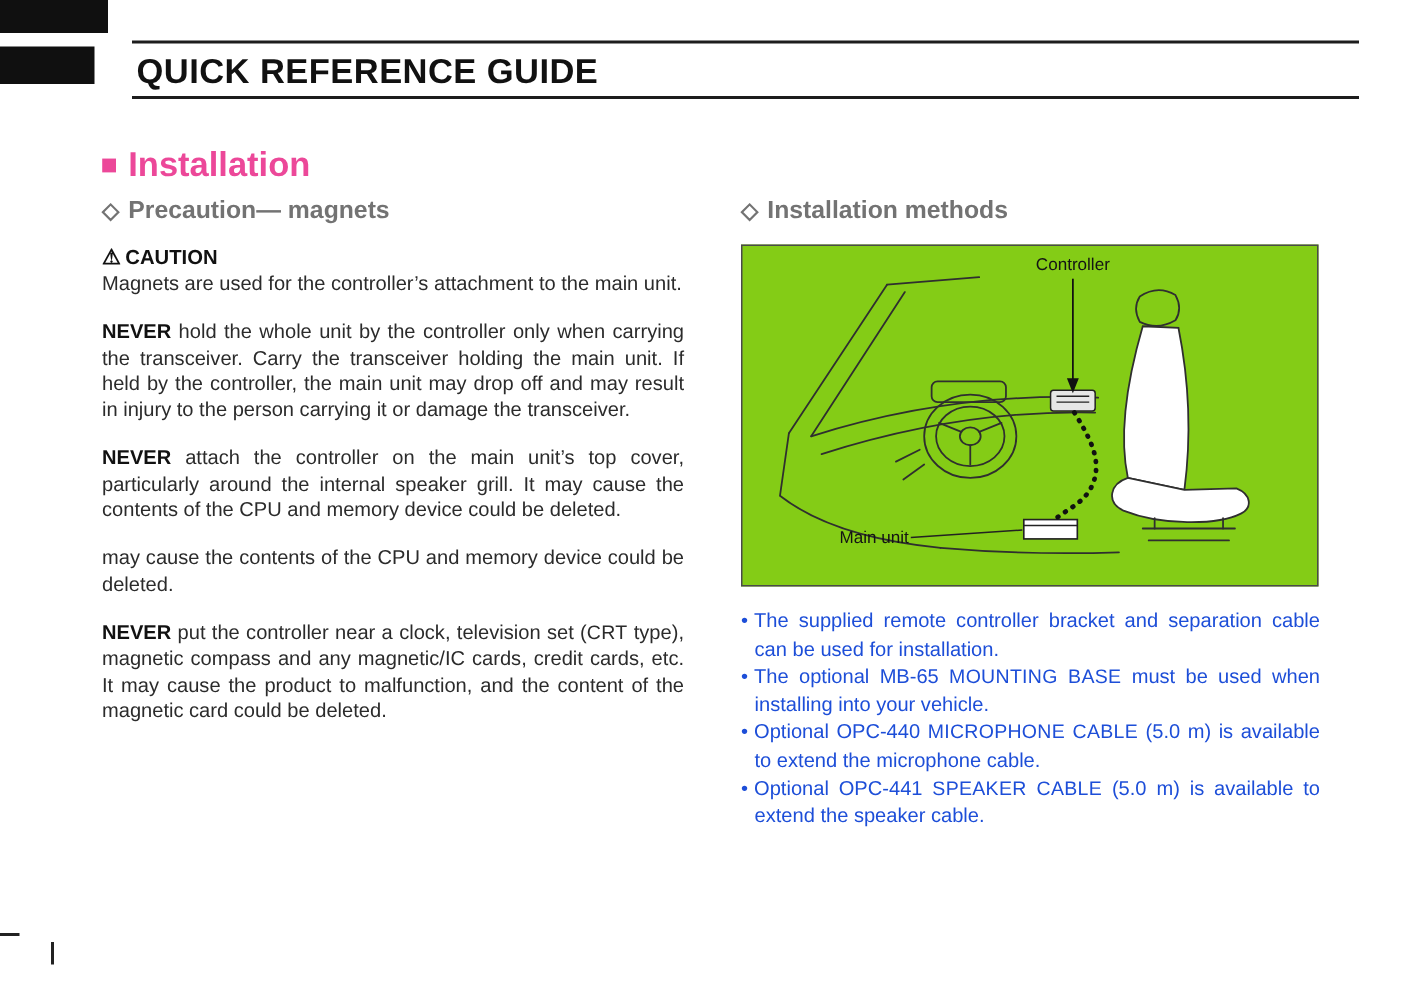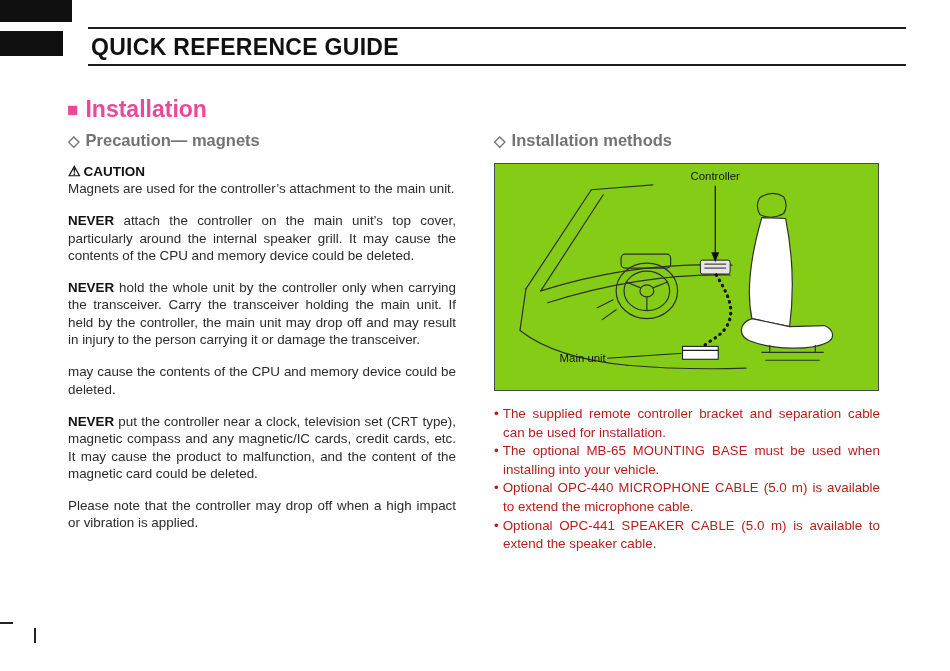--- a/index.html
+++ b/index.html
@@ -53,21 +53,21 @@
   .figure {
     box-sizing: border-box;
     width: 385px; height: 228px;
     border: 1.5px solid #4a4a4a;
     background: #84cc16;
     margin: 0 0 14px 0;
   }
   .figure svg { display: block; width: 100%; height: 100%; }
   .fig-label { font-family: "Liberation Sans", sans-serif; font-size: 11.5px; fill: #141414; }
 
-  .bullets { font-size: 13.4px; line-height: 18.6px; color: #b91c1c; }
+  .bullets { font-size: 13.4px; line-height: 18.6px; color: #1d4ed8; }
   .bullet { padding-left: 9px; text-indent: -9px; text-align: justify; margin: 0; }
   .bullet .dot { margin-right: 4px; }
 
   .footer-line { position: absolute; left: 0; top: 622px; width: 13px; height: 2px; background: #222; }
   .footer-tick { position: absolute; left: 34px; top: 628px; width: 2px; height: 15px; background: #222; }
 </style>
 </head>
 <body>
 
 <div>
@@ -87,29 +87,28 @@
     <h3 class="subheading">
       <span class="diamond">◇</span><span>Precaution— magnets</span>
     </h3>
 
     <div class="caution">
       <span class="warn">⚠</span><span>CAUTION</span>
     </div>
 
     <p class="body"><b></b><span>Magnets are used for the controller’s attachment to the main unit.</span><span class="caps"></span><span></span></p>
 
+    <p class="body"><b>NEVER</b><span> hold the whole unit by the controller only when carrying the transceiver. Carry the transceiver holding the main unit. If held by the controller, the main unit may drop off and may result in injury to the person carrying it or damage the transceiver.</span><span class="caps"></span><span></span></p>
+
     <p class="body"><b>NEVER</b><span> attach the controller on the main unit’s top cover, particularly around the internal speaker grill. It may cause the contents of the CPU and memory device could be deleted.</span><span class="caps"></span><span></span></p>
-
-    <p class="body"><b>NEVER</b><span> hold the whole unit by the controller only when carrying the transceiver. Carry the transceiver holding the main unit. If held by the controller, the main unit may drop off and may result in injury to the person carrying it or damage the transceiver.</span><span class="caps"></span><span></span></p>
 
     <p class="body"><b></b><span>may cause the contents of the CPU and memory device could be deleted.</span><span class="caps"></span><span></span></p>
 
     <p class="body"><b>NEVER</b><span> put the controller near a clock, television set (</span><span class="caps">CRT</span><span> type), magnetic compass and any magnetic/IC cards, credit cards, etc. It may cause the product to malfunction, and the content of the magnetic card could be deleted.</span></p>
 
-    <p class="body"><b></b><span>Please note that the controller may drop off when a high impact or vibration is applied.</span><span class="caps"></span><span></span></p>
   </div>
 
   <div class="col col-right">
     <h3 class="subheading">
       <span class="diamond">◇</span><span>Installation methods</span>
     </h3>
 
     <div class="figure">
       <svg viewBox="0 0 384 228">
         <g stroke="#2f2f2f" stroke-width="1.2" fill="none" stroke-linecap="round">

